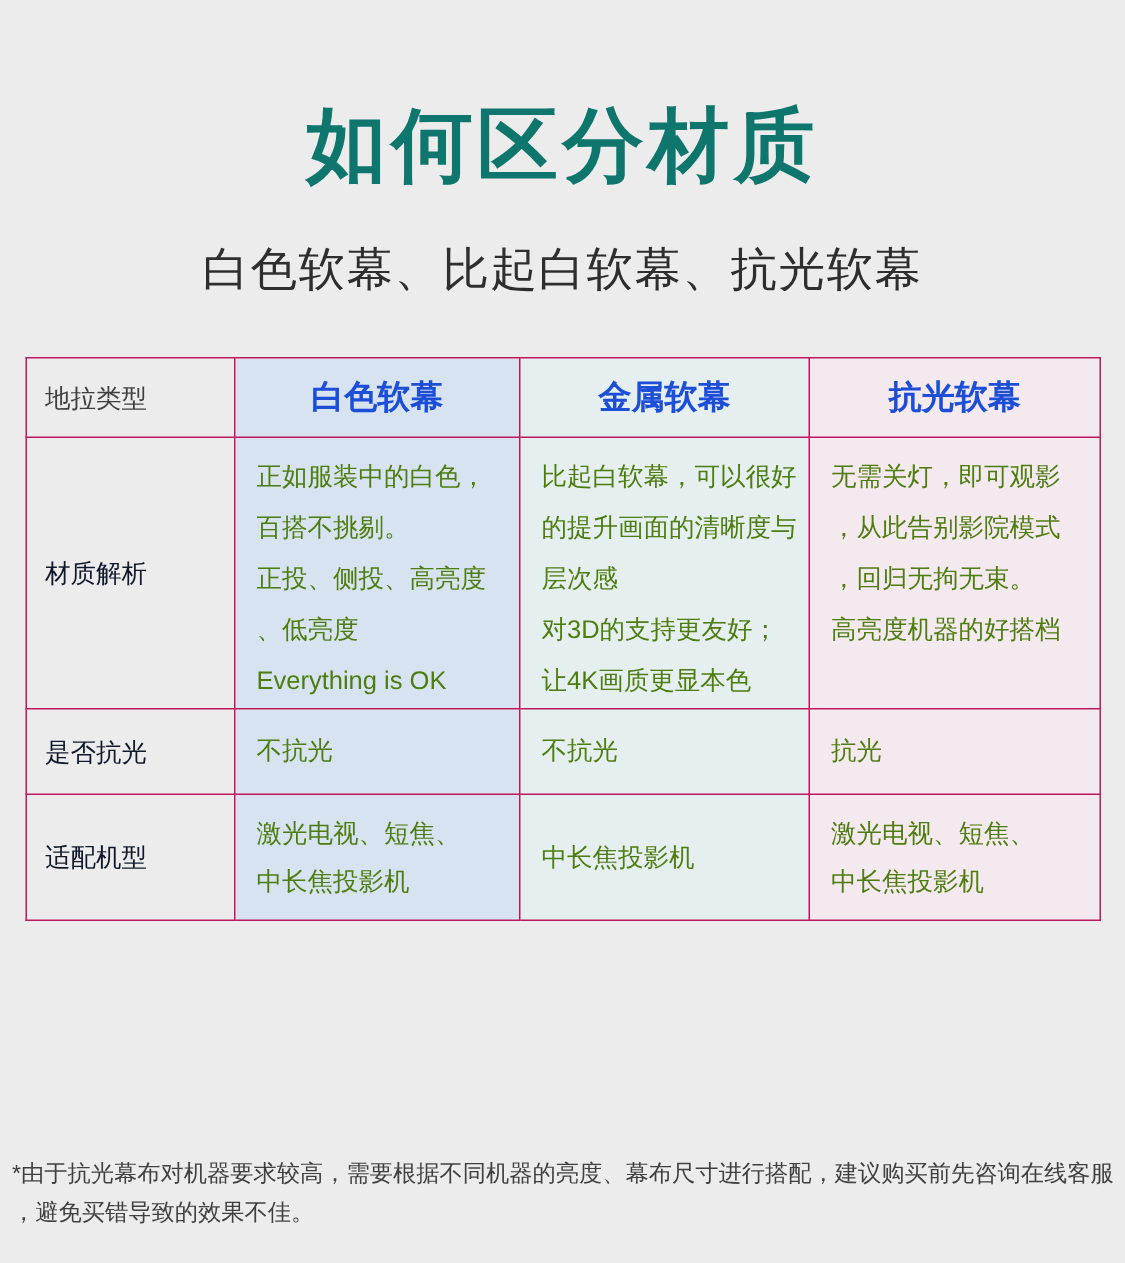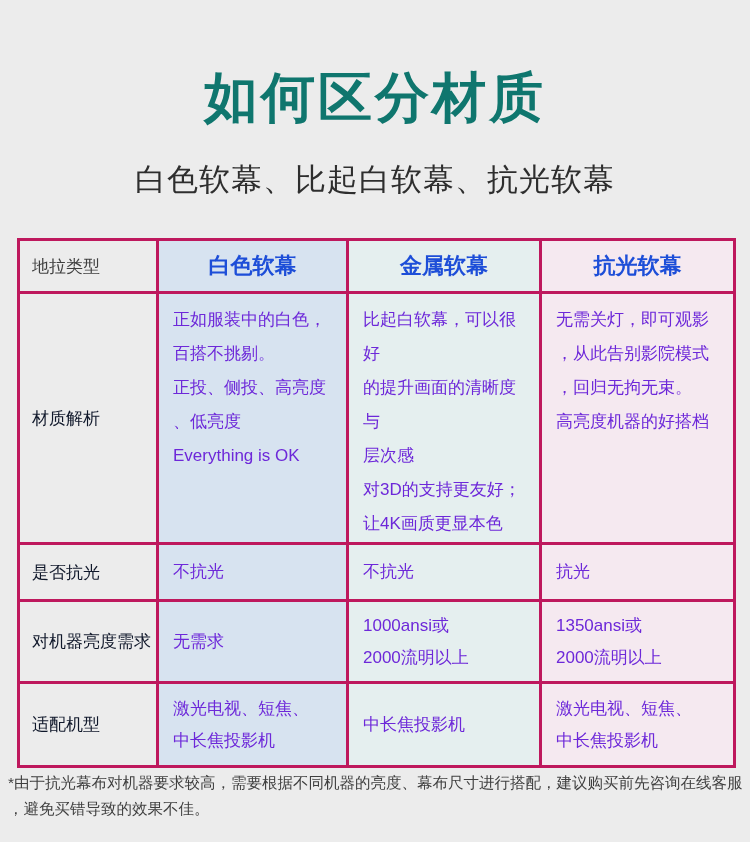--- a/index.html
+++ b/index.html
@@ -28,21 +28,21 @@
     position: absolute; top: 238px; left: 17px;
     width: 716px;
     border-collapse: collapse; table-layout: fixed;
   }
   .compare col.c0 { width: 139px; }
   .compare col.c1 { width: 190px; }
   .compare col.c2 { width: 193px; }
   .compare col.c3 { width: 194px; }
 
   .compare th, .compare td {
-    border: 3px solid #be185d;
+    border: 1px solid #be185d;
     font-weight: normal;
     vertical-align: middle;
     box-sizing: border-box;
     overflow: hidden;
   }
 
   
   .col-white { background: #d7e3f0; }
   .col-metal { background: #e5efef; }
   .col-anti  { background: #f5e9f0; }
@@ -60,21 +60,21 @@
   tr.r-analysis { height: 181px; }
   tr.r-anti     { height: 57px; }
   tr.r-bright   { height: 82px; }
   tr.r-model    { height: 84px; }
   tr.r-pos      { height: 43px; }
 
   .compare td.row-label {
     font-size: 17px; color: #0f172a; padding-left: 12px; text-align: left;
   }
   .compare td.cell {
-    font-size: 17px; color: #6d28d9;
+    font-size: 17px; color: #4d7c0f;
     padding-left: 14px; padding-right: 8px;
     text-align: left;
     white-space: pre-line;
     line-height: 32px;
   }
   tr.r-analysis td.cell {
     vertical-align: top;
     padding-top: 9px;
     line-height: 34px;
   }
@@ -124,28 +124,20 @@
 ，从此告别影院模式
 ，回归无拘无束。
 高亮度机器的好搭档</td>
     </tr>
     <tr class="r-anti">
       <td class="row-label">是否抗光</td>
       <td class="cell col-white">不抗光</td>
       <td class="cell col-metal">不抗光</td>
       <td class="cell col-anti">抗光</td>
     </tr>
-    <tr class="r-bright">
-      <td class="row-label">对机器亮度需求</td>
-      <td class="cell col-white">无需求</td>
-      <td class="cell col-metal">1000ansi或
-2000流明以上</td>
-      <td class="cell col-anti">1350ansi或
-2000流明以上</td>
-    </tr>
     <tr class="r-model">
       <td class="row-label">适配机型</td>
       <td class="cell col-white">激光电视、短焦、
 中长焦投影机</td>
       <td class="cell col-metal">中长焦投影机</td>
       <td class="cell col-anti">激光电视、短焦、
 中长焦投影机</td>
     </tr>
   </tbody>
     </table>

